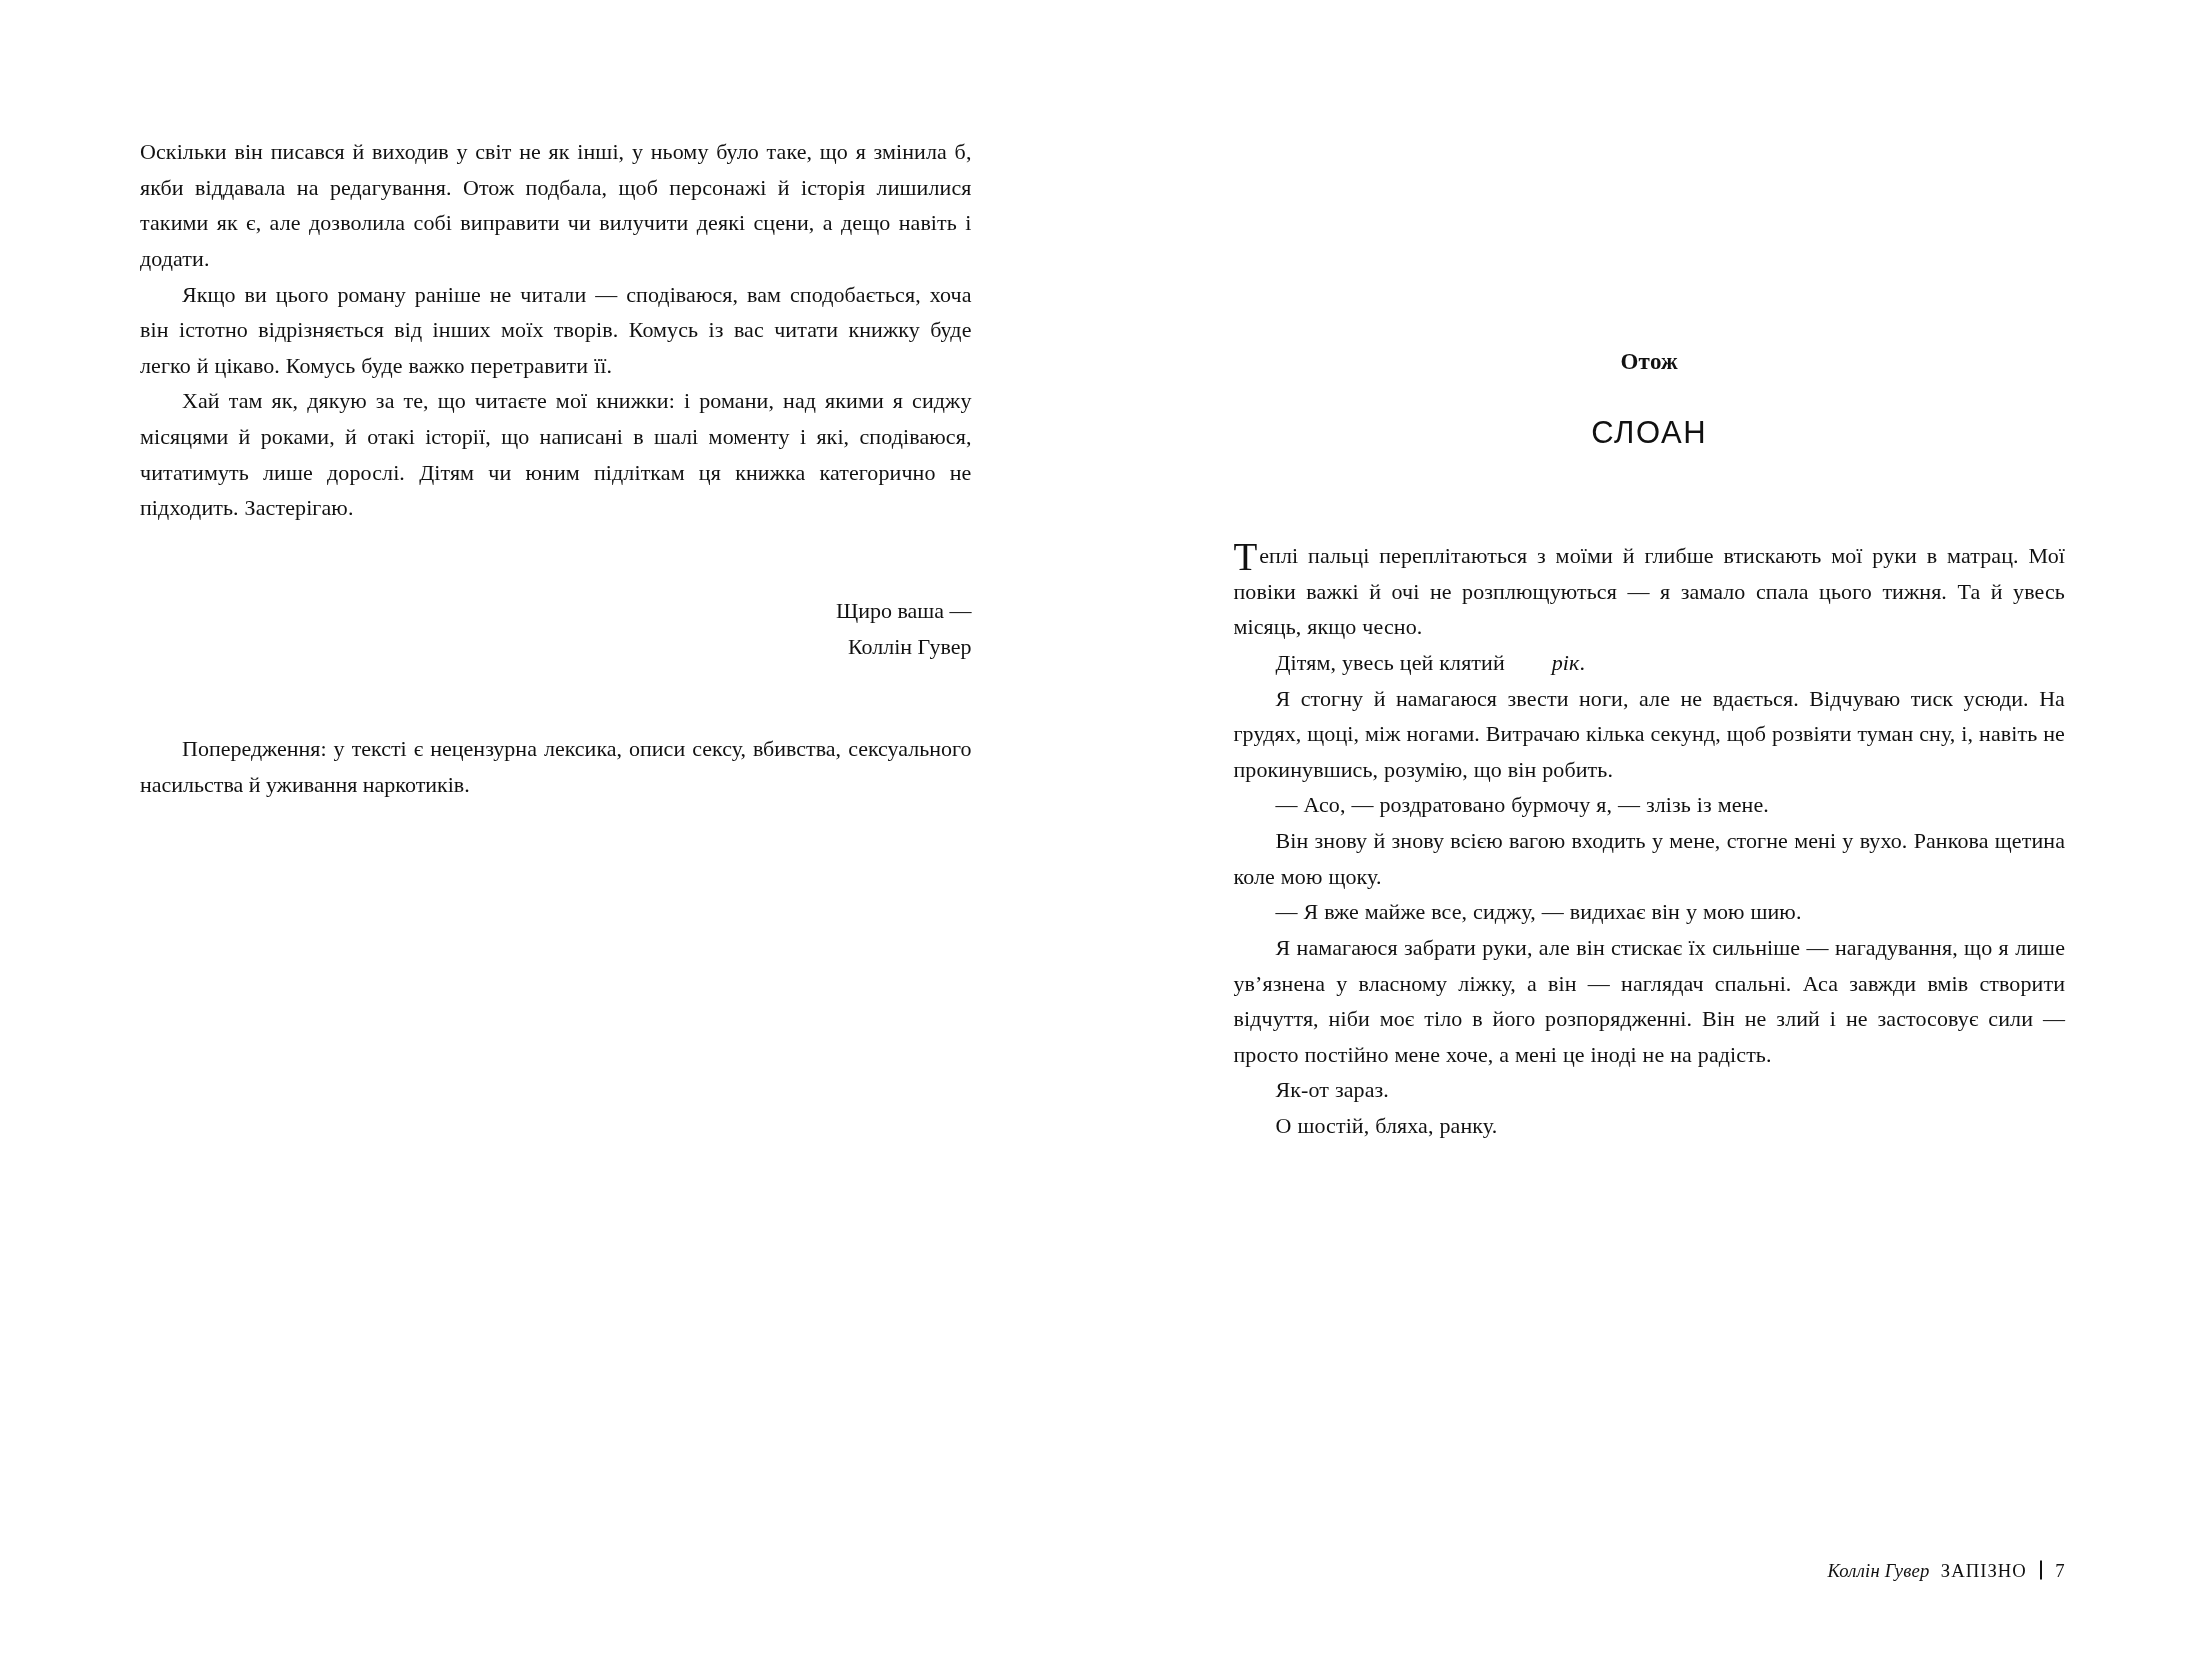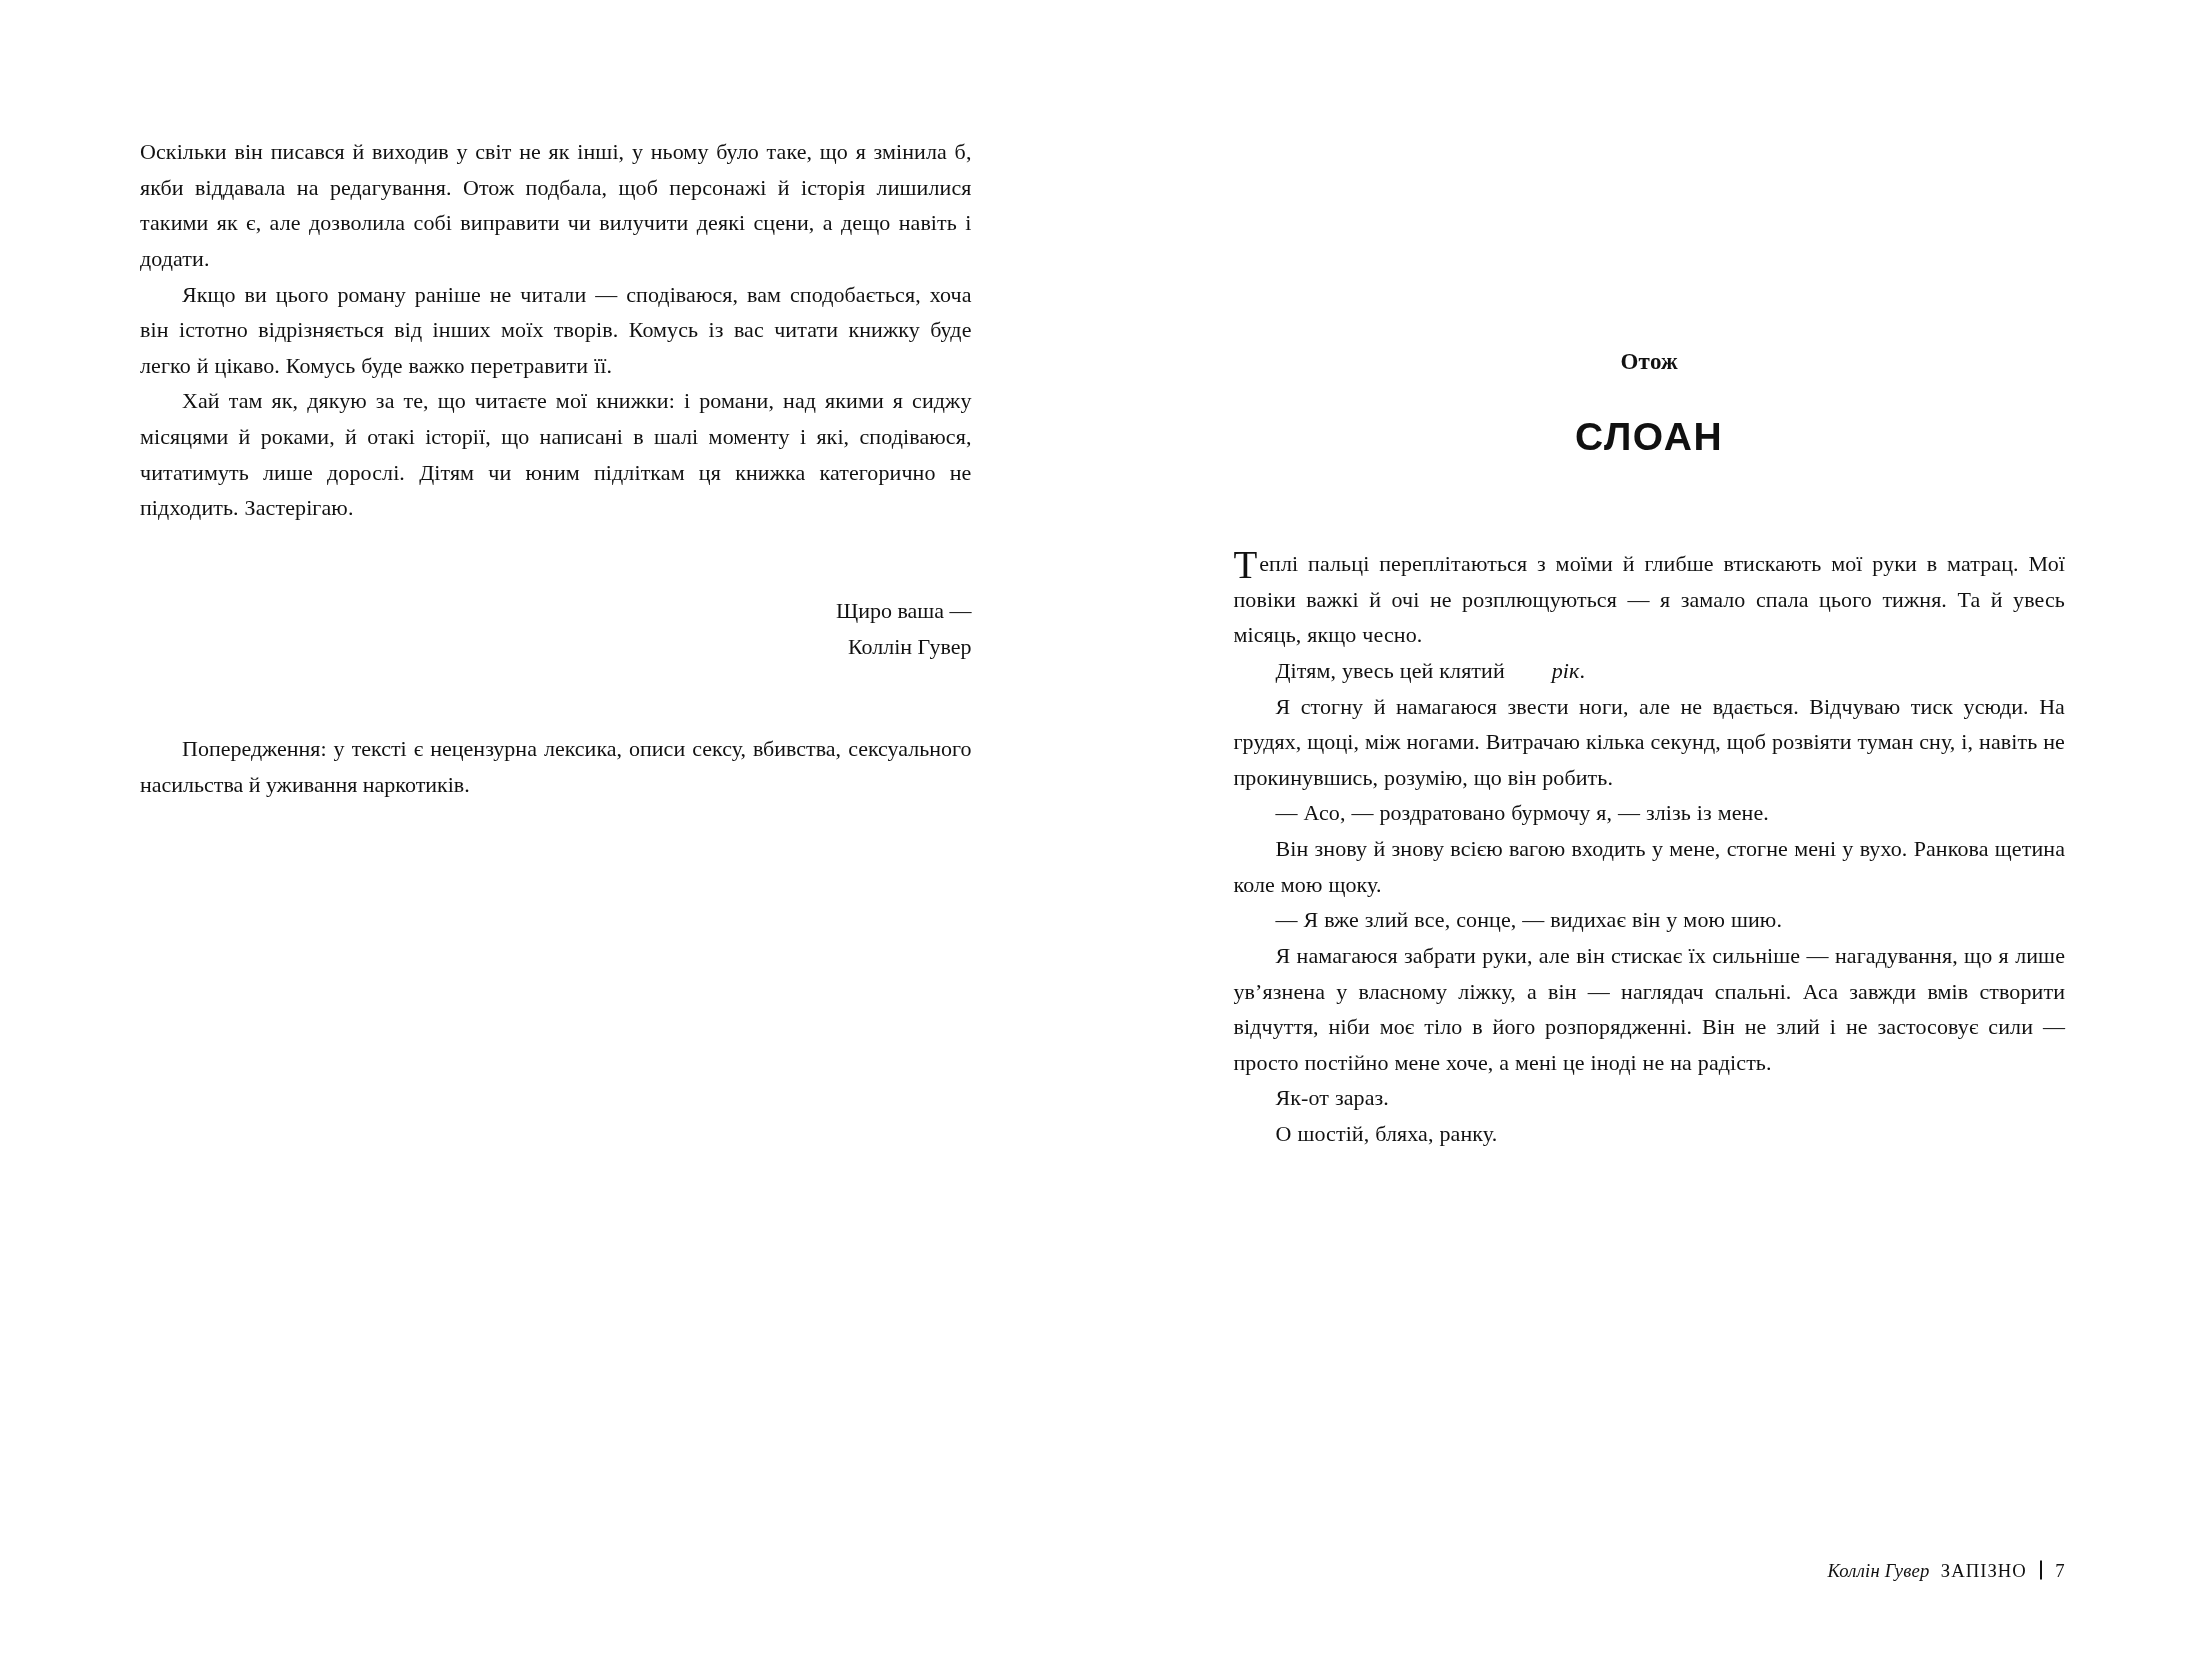--- a/index.html
+++ b/index.html
@@ -76,22 +76,22 @@
     margin: 215px 0 0 0;
     text-align: center;
     font-weight: bold;
     font-size: 23px;
     letter-spacing: 0.3px;
   }
   .chapter-title {
     margin: 40px 0 0 0;
     text-align: center;
     font-family: "Liberation Sans", sans-serif;
-    font-weight: bold;
-    font-size: 39px;
+    font-weight: normal;
+    font-size: 31px;
     letter-spacing: 1.6px;
   }
 
   .chapter-body {
     margin-top: 87px;
   }
 
   
   .dropcap-para {
     text-indent: 0;
@@ -168,21 +168,21 @@
       <div class="chapter-body">
         <p class="para dropcap-para">
           <span class="dropcap">Т</span><span>еплі пальці переплітаються з моїми й глибше втискають мої руки в матрац. Мої повіки важкі й очі не розплющуються — я замало спала цього тижня. Та й увесь місяць, якщо чесно.</span>
         </p>
 
         <p class="para indent"><span>Дітям, увесь цей клятий </span><em class="it">рік</em><span>.</span></p>
 
         <p class="para indent">Я стогну й намагаюся звести ноги, але не вдається. Відчуваю тиск усюди. На грудях, щоці, між ногами. Витрачаю кілька секунд, щоб розвіяти туман сну, і, навіть не прокинувшись, розумію, що він робить.</p>
         <p class="para indent">— Асо, — роздратовано бурмочу я, — злізь із мене.</p>
         <p class="para indent">Він знову й знову всією вагою входить у мене, стогне мені у вухо. Ранкова щетина коле мою щоку.</p>
-        <p class="para indent">— Я вже злий все, сонце, — видихає він у мою шию.</p>
+        <p class="para indent">— Я вже майже все, сиджу, — видихає він у мою шию.</p>
         <p class="para indent">Я намагаюся забрати руки, але він стискає їх сильніше — нагадування, що я лише ув’язнена у власному ліжку, а він — наглядач спальні. Аса завжди вмів створити відчуття, ніби моє тіло в його розпорядженні. Він не злий і не застосовує сили — просто постійно мене хоче, а мені це іноді не на радість.</p>
         <p class="para indent">Як-от зараз.</p>
         <p class="para indent">О шостій, бляха, ранку.</p>
       </div>
     </div>
 
     <div class="footer">
       <span class="author">Коллін Гувер</span>
       <span class="title">ЗАПІЗНО</span>
       <span class="rule"></span>

